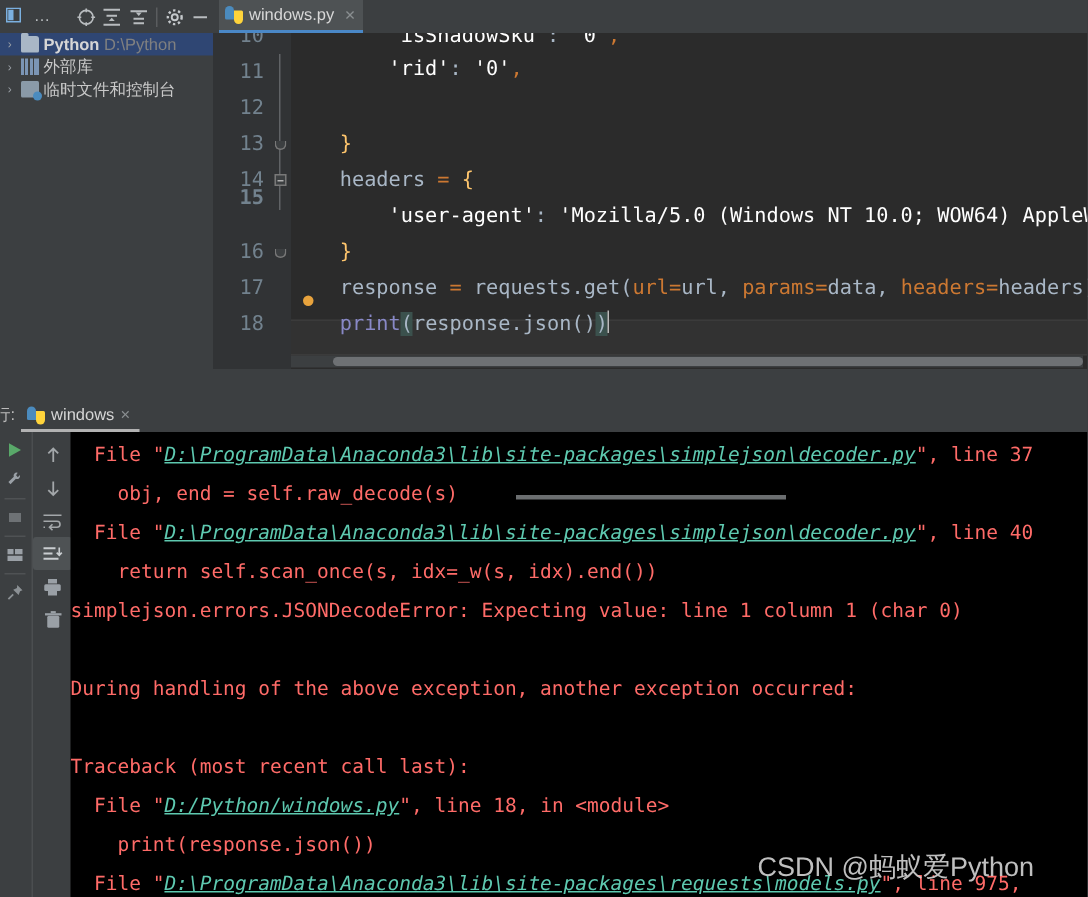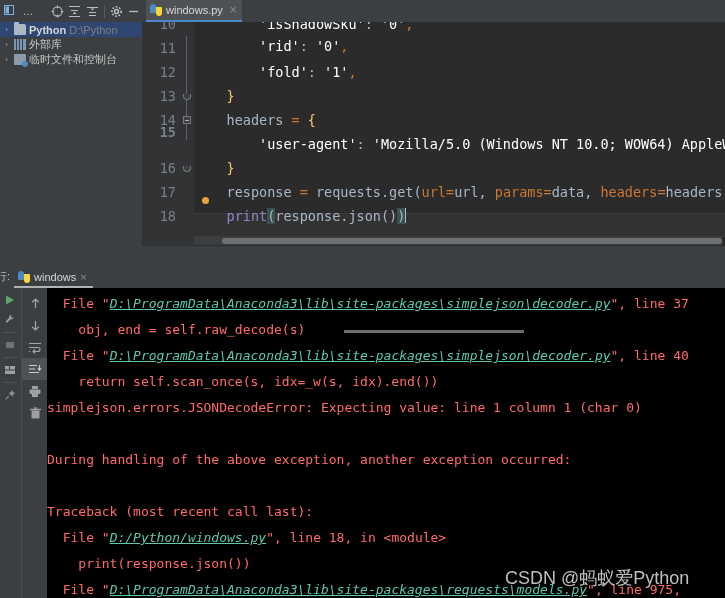--- a/index.html
+++ b/index.html
@@ -315,21 +315,20 @@
       <div class="foldmark arcb" style="top:72px;"></div>
       <div class="foldmark minus" style="top:94px;"></div>
       <div class="foldmark arcb" style="top:144px;"></div>
     </div>
 
     <div class="codearea">
       <div class="bulb" style="left:8px; top:175px;"></div>
 
       <div class="cl" style="top:-10px;"><span class="k-str">        'isShadowSku'</span><span class="k-punc">:</span><span class="k-str"> '0'</span><span class="k-comma">,</span></div>
       <div class="cl" style="top:0;margin-top:12px;"><span class="k-str">        'rid'</span><span class="k-punc">:</span><span class="k-str"> '0'</span><span class="k-comma">,</span></div>
-      <div class="cl" style="top:38px;"><span class="k-str">        'fold'</span><span class="k-punc">:</span><span class="k-str"> '1'</span><span class="k-comma">,</span></div>
       <div class="cl" style="top:62px;"><span class="k-fn">    }</span></div>
       <div class="cl" style="top:86px;"><span class="k-nm">    headers </span><span class="k-kw">=</span><span class="k-fn"> {</span></div>
       <div class="cl" style="top:110px;"><span class="k-str">        'user-agent'</span><span class="k-punc">:</span><span class="k-str"> 'Mozilla/5.0 (Windows NT 10.0; WOW64) AppleWe</span></div>
       <div class="cl" style="top:134px;"><span class="k-fn">    }</span></div>
       <div class="cl" style="top:158px;"><span class="k-nm">    response </span><span class="k-kw">=</span><span class="k-nm"> requests.get(</span><span class="k-prm">url</span><span class="k-kw">=</span><span class="k-nm">url, </span><span class="k-prm">params</span><span class="k-kw">=</span><span class="k-nm">data, </span><span class="k-prm">headers</span><span class="k-kw">=</span><span class="k-nm">headers)</span></div>
       <div class="cl" style="top:182px;"><span class="k-builtin">    print</span><span class="brk" style="color:#a9b7c6;">(</span><span class="k-nm">response.json()</span><span class="brk" style="color:#a9b7c6;">)</span><span class="caret"></span></div>
     </div>
 
     <div class="hscroll-ed">
       <div class="thumb"></div>

